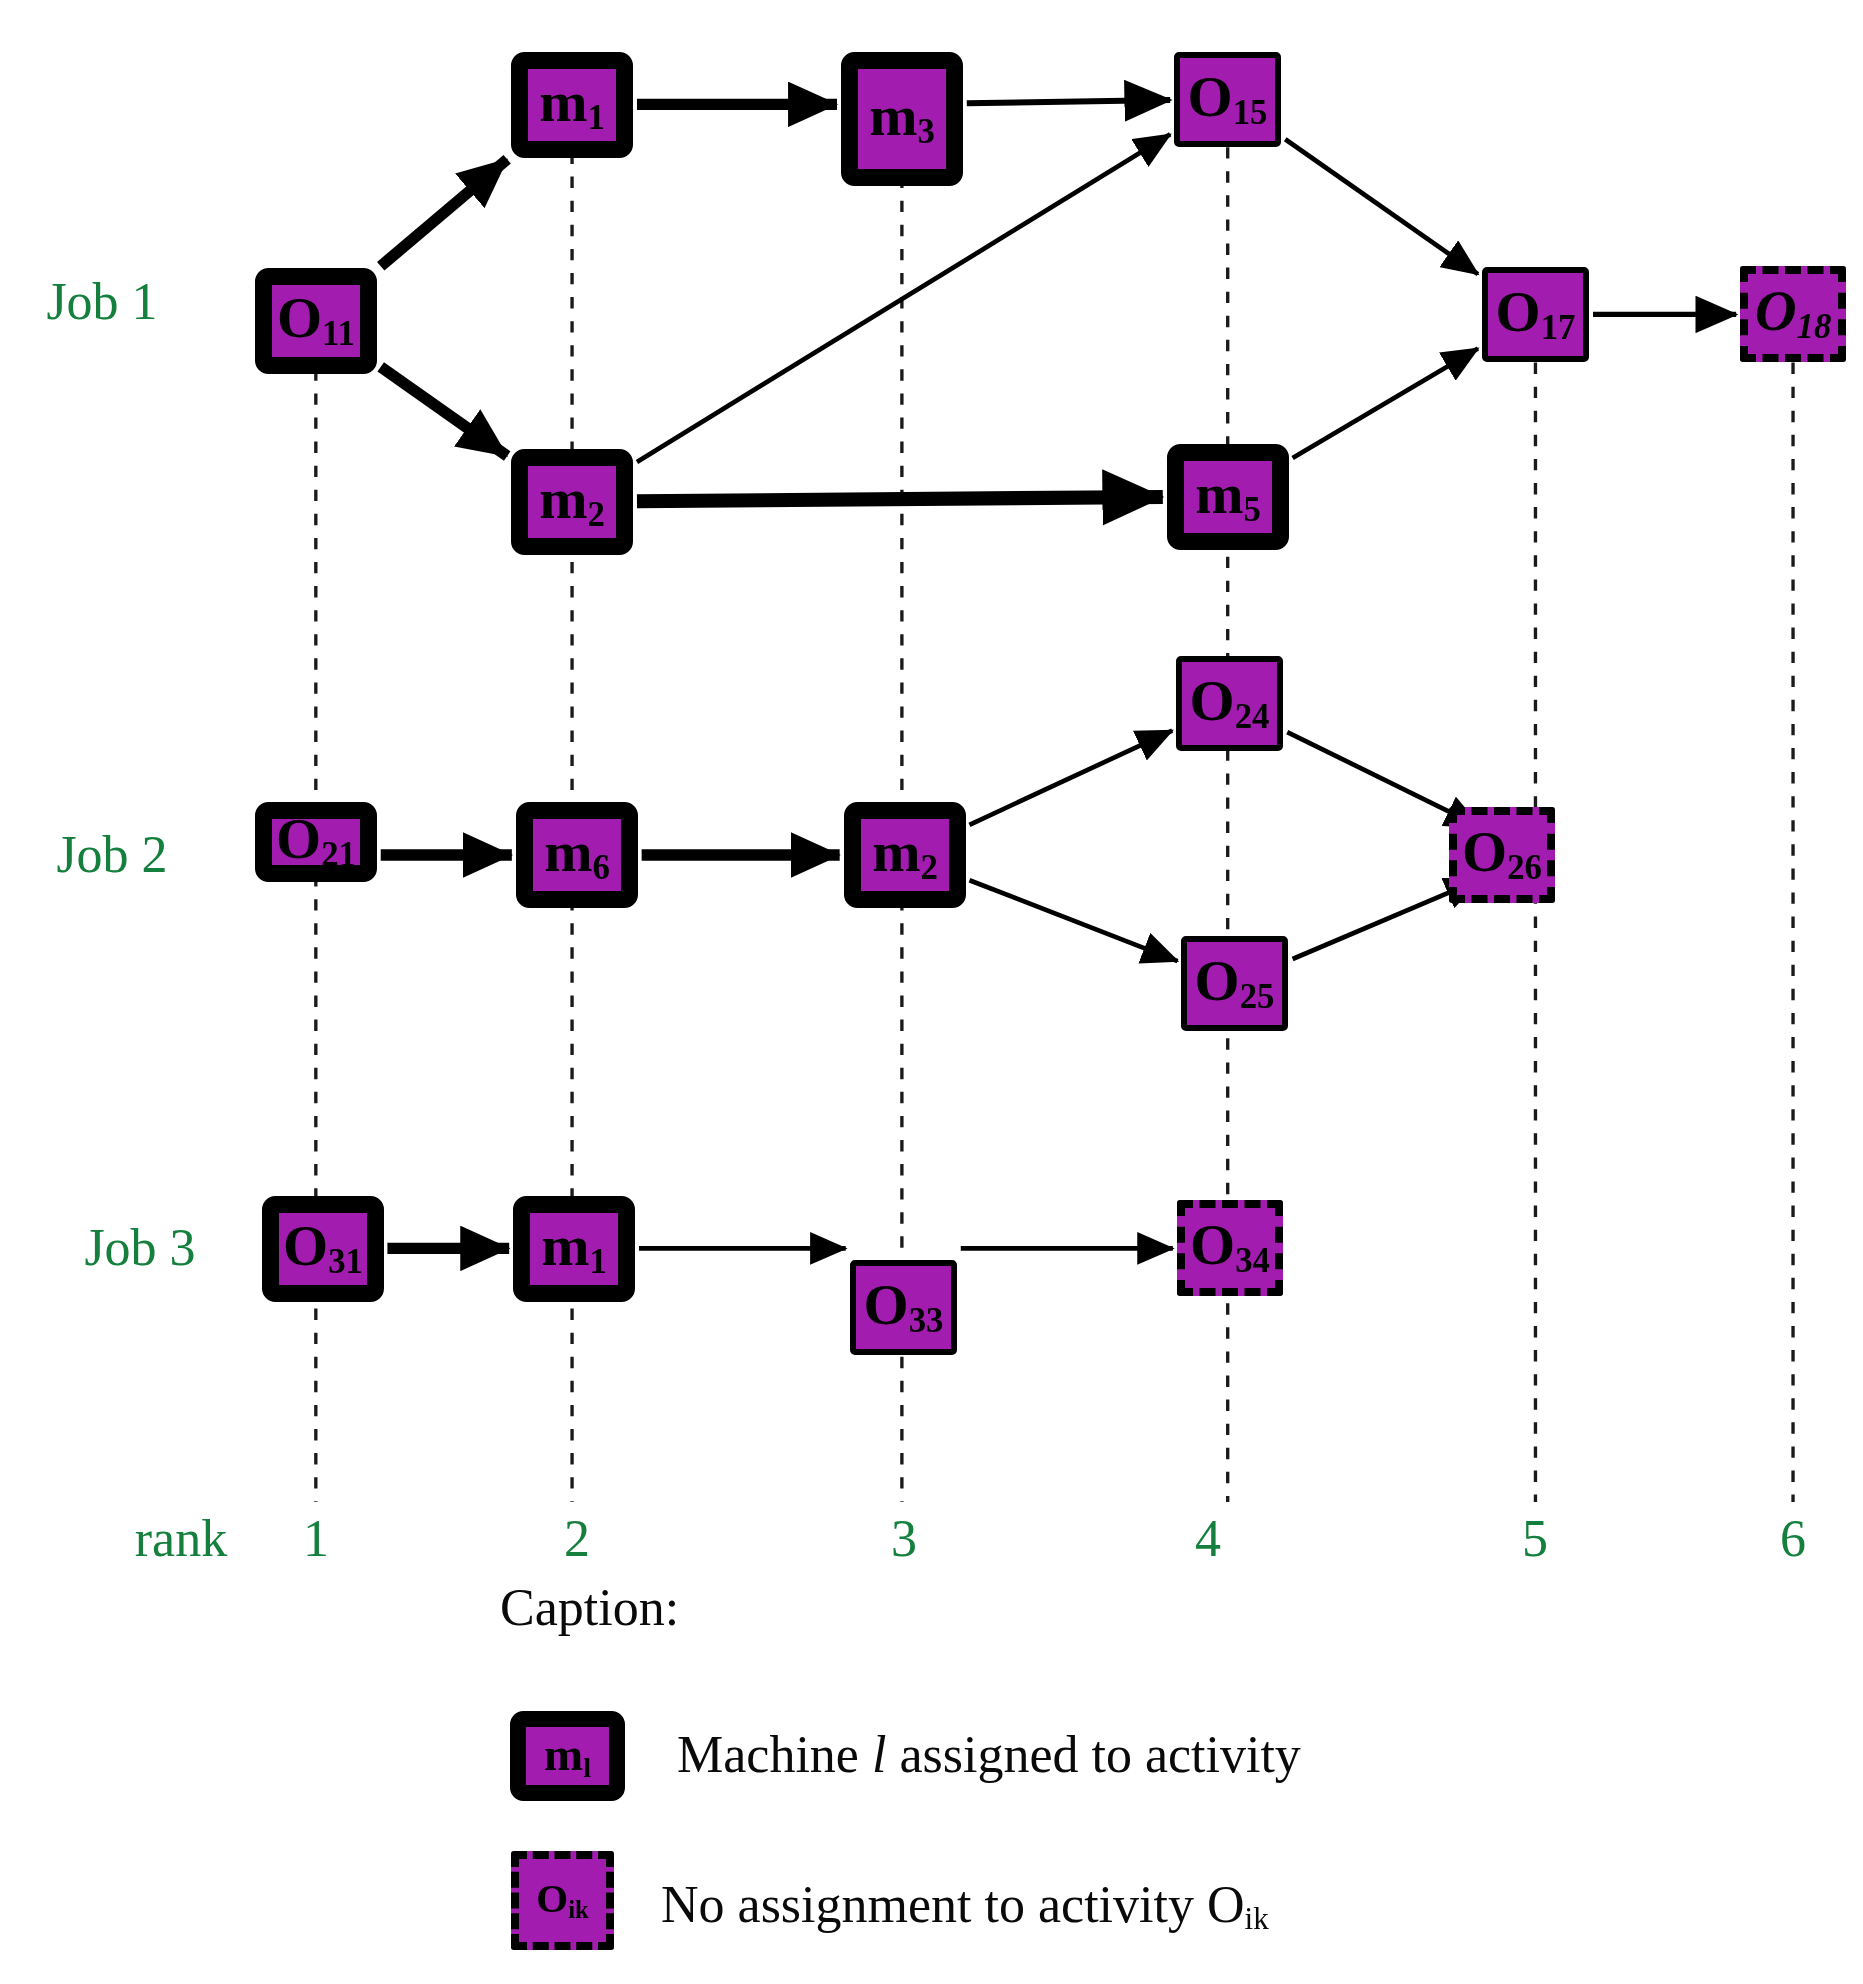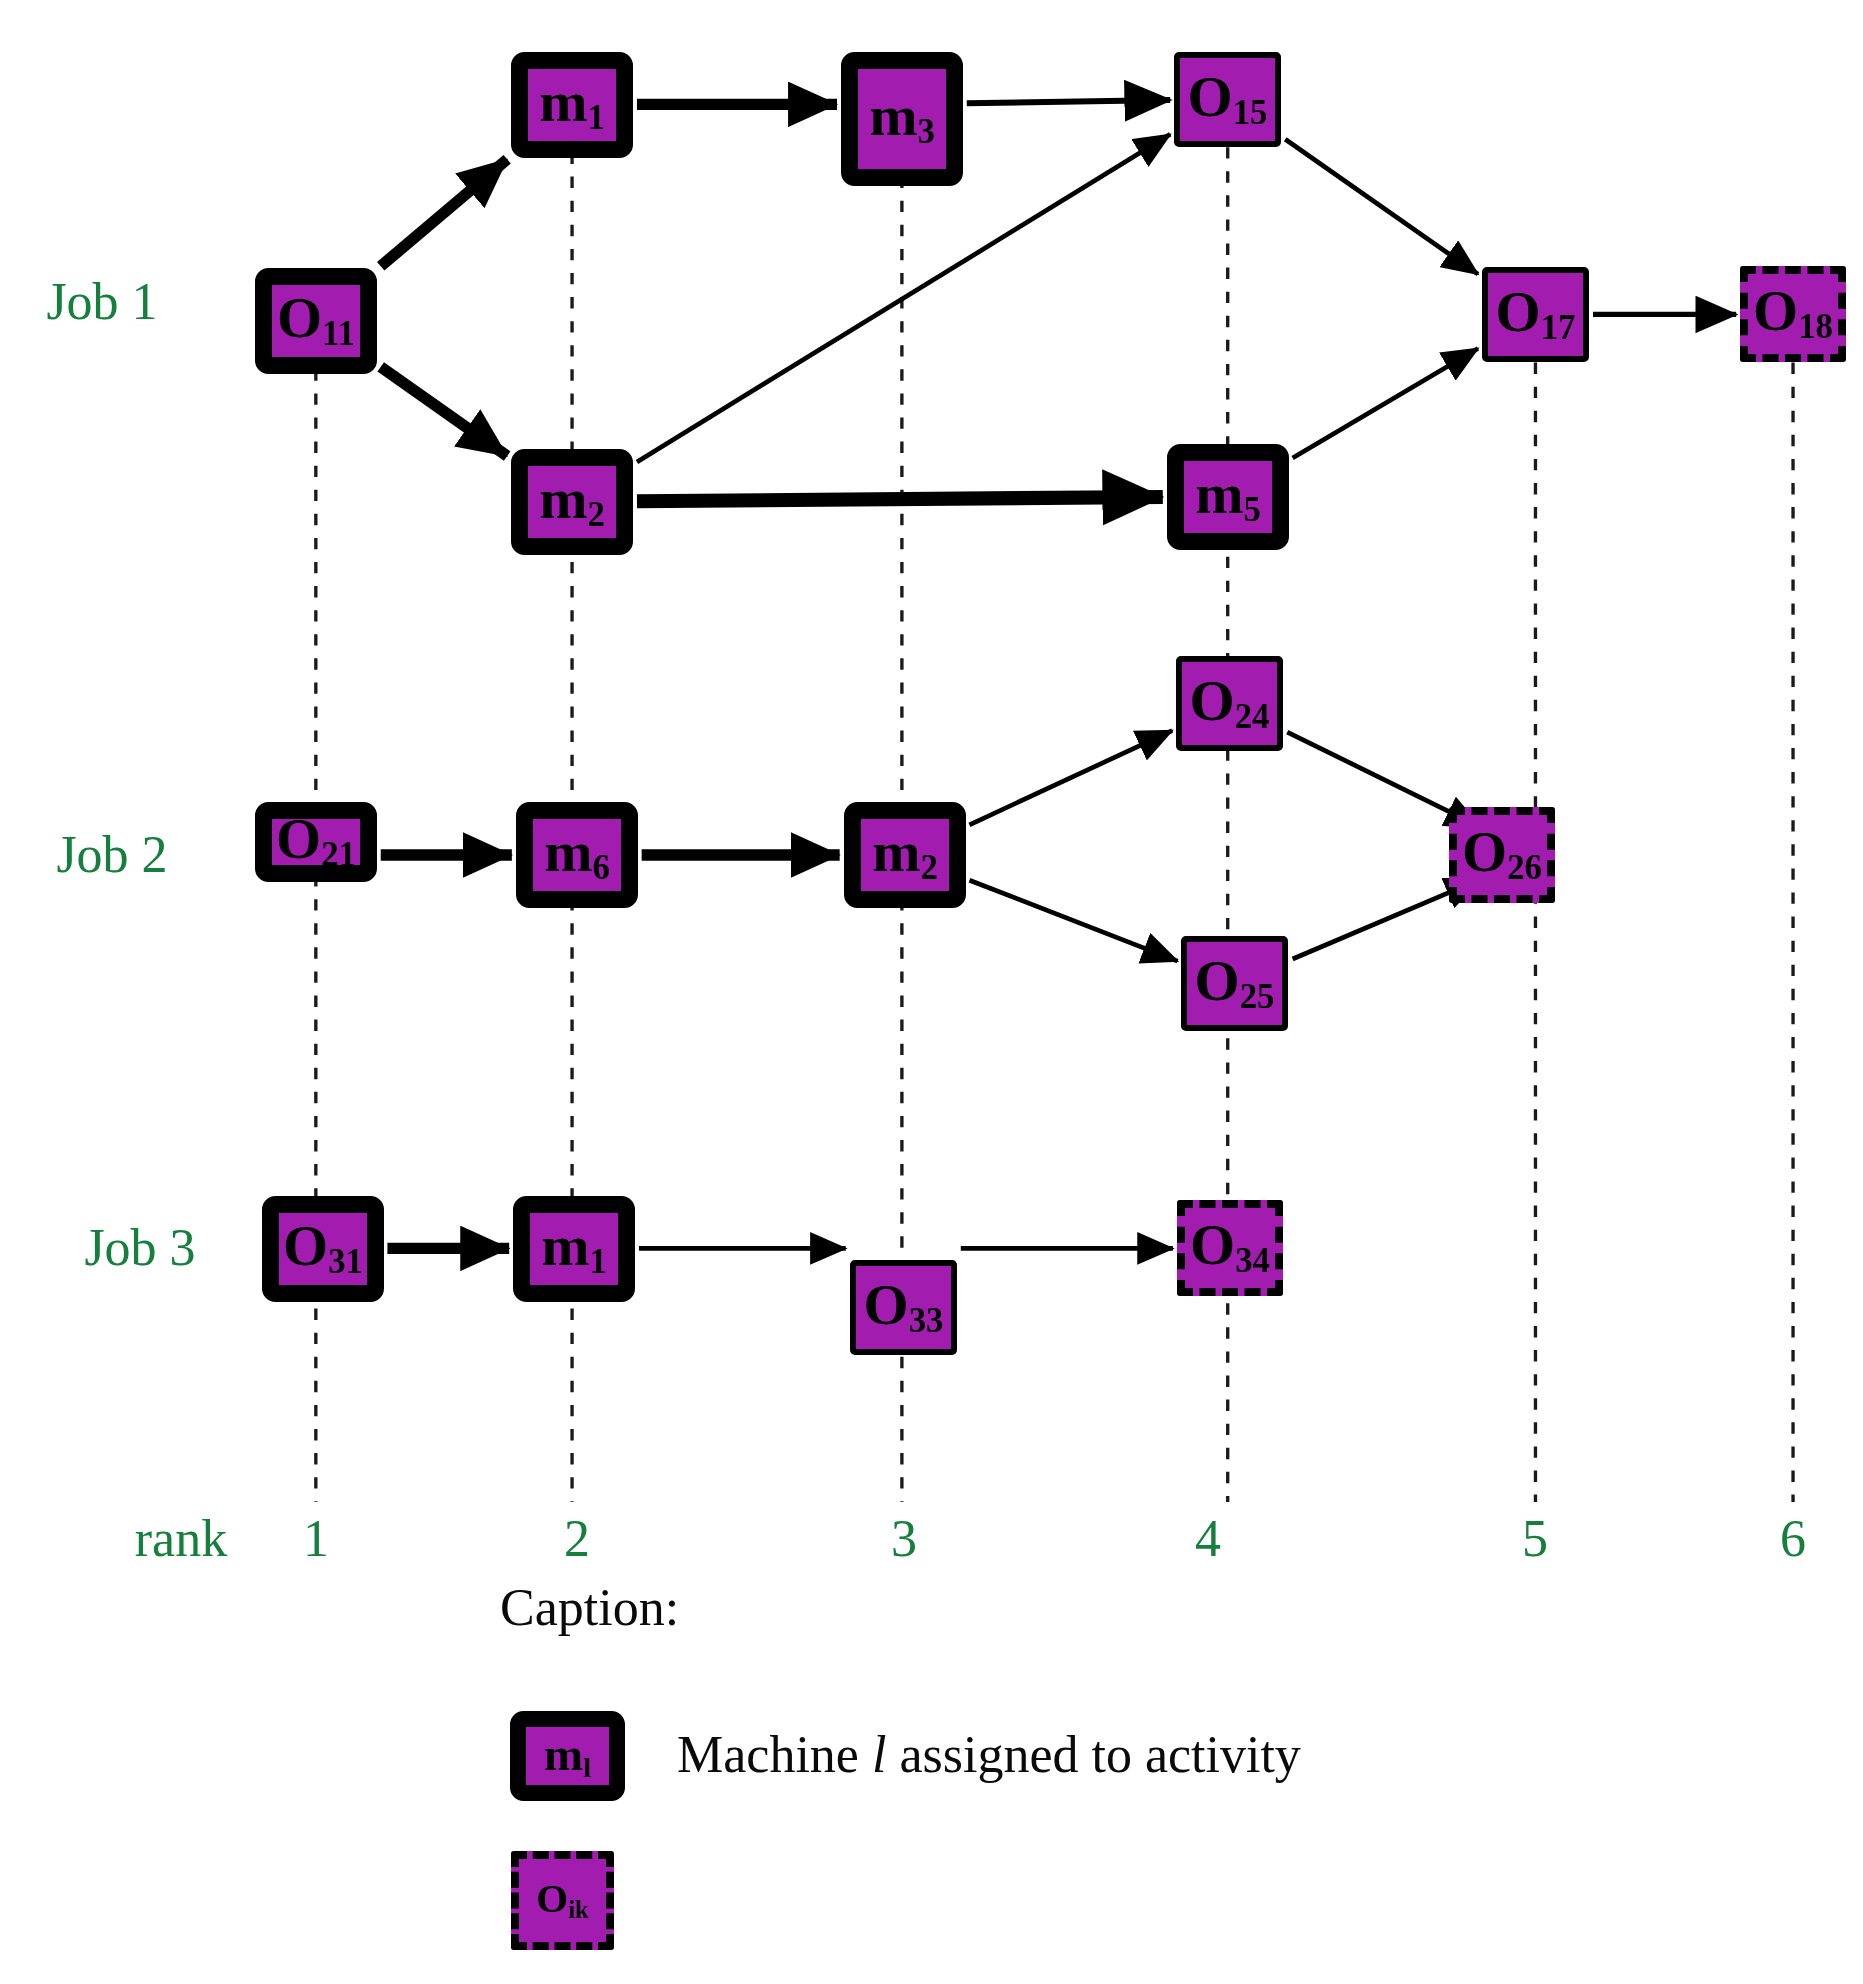--- a/index.html
+++ b/index.html
@@ -101,21 +101,21 @@
       </div>
       <div class="node thin" style="left: 1174px; top: 52px; width: 107px; height: 95px;">
         <span><span>O</span><sub>15</sub></span>
       </div>
       <div class="node thick" style="left: 1167px; top: 444px; width: 122px; height: 106px;">
         <span><span>m</span><sub>5</sub></span>
       </div>
       <div class="node thin" style="left: 1482px; top: 267px; width: 107px; height: 95px;">
         <span><span>O</span><sub>17</sub></span>
       </div>
-      <div class="node dashed" style="left: 1740px; top: 266px; width: 106px; height: 96px;">
+      <div class="node dashed" style="left: 1740px; top: 266px; width: 106px; height: 96px; font-style: italic;">
         <span><span>O</span><sub>18</sub></span>
       </div>
       <div class="node thick" style="left: 255px; top: 802px; width: 122px; height: 80px;">
         <span><span>O</span><sub>21</sub></span>
       </div>
       <div class="node thick" style="left: 516px; top: 802px; width: 122px; height: 106px;">
         <span><span>m</span><sub>6</sub></span>
       </div>
       <div class="node thick" style="left: 844px; top: 802px; width: 122px; height: 106px;">
         <span><span>m</span><sub>2</sub></span>
@@ -160,15 +160,18 @@
   <div class="node thick legend-box" style="left:510px;top:1711px;width:115px;height:90px;border-width:16px;font-size:47px;">
     <span><span>m</span><sub>l</sub></span>
   </div>
   <div class="legend-text" style="left:677px;top:1754px;">
     <span>Machine </span><i>l</i><span> assigned to activity</span>
   </div>
 
   <div class="node dashed legend-box" style="left:511px;top:1851px;width:103px;height:99px;border-width:8px;font-size:41px;">
     <span><span>O</span><sub>ik</sub></span>
   </div>
+  <div class="legend-text" style="left:661px;top:1906px;">
+    <span>No assignment to activity </span><span>O</span><sub>ik</sub>
+  </div>
 
 </div>
 
 
 </body></html>

